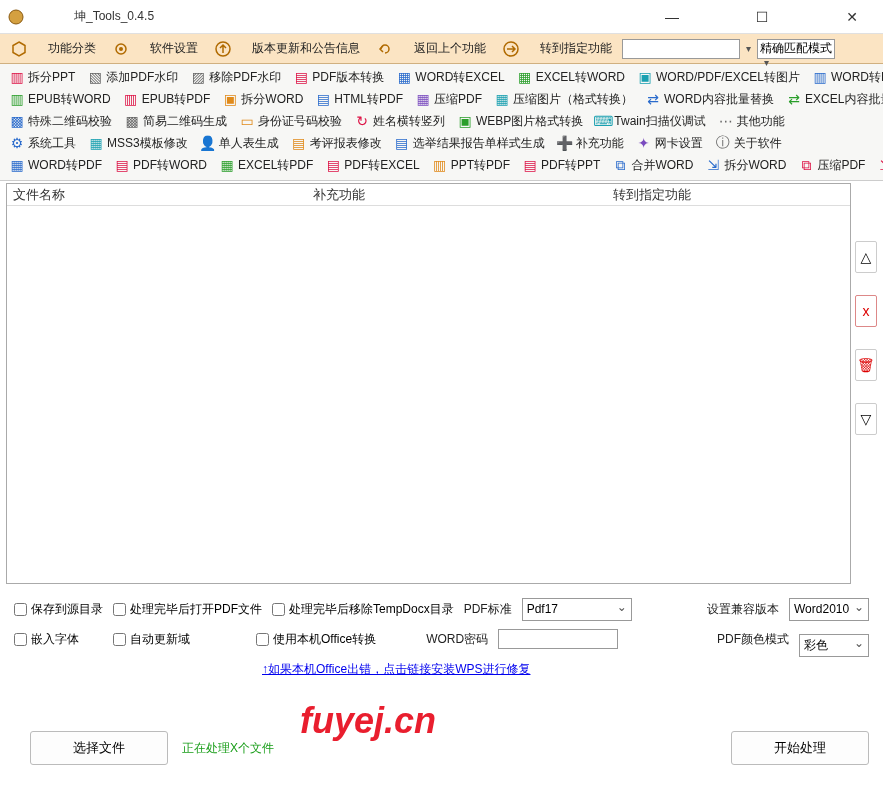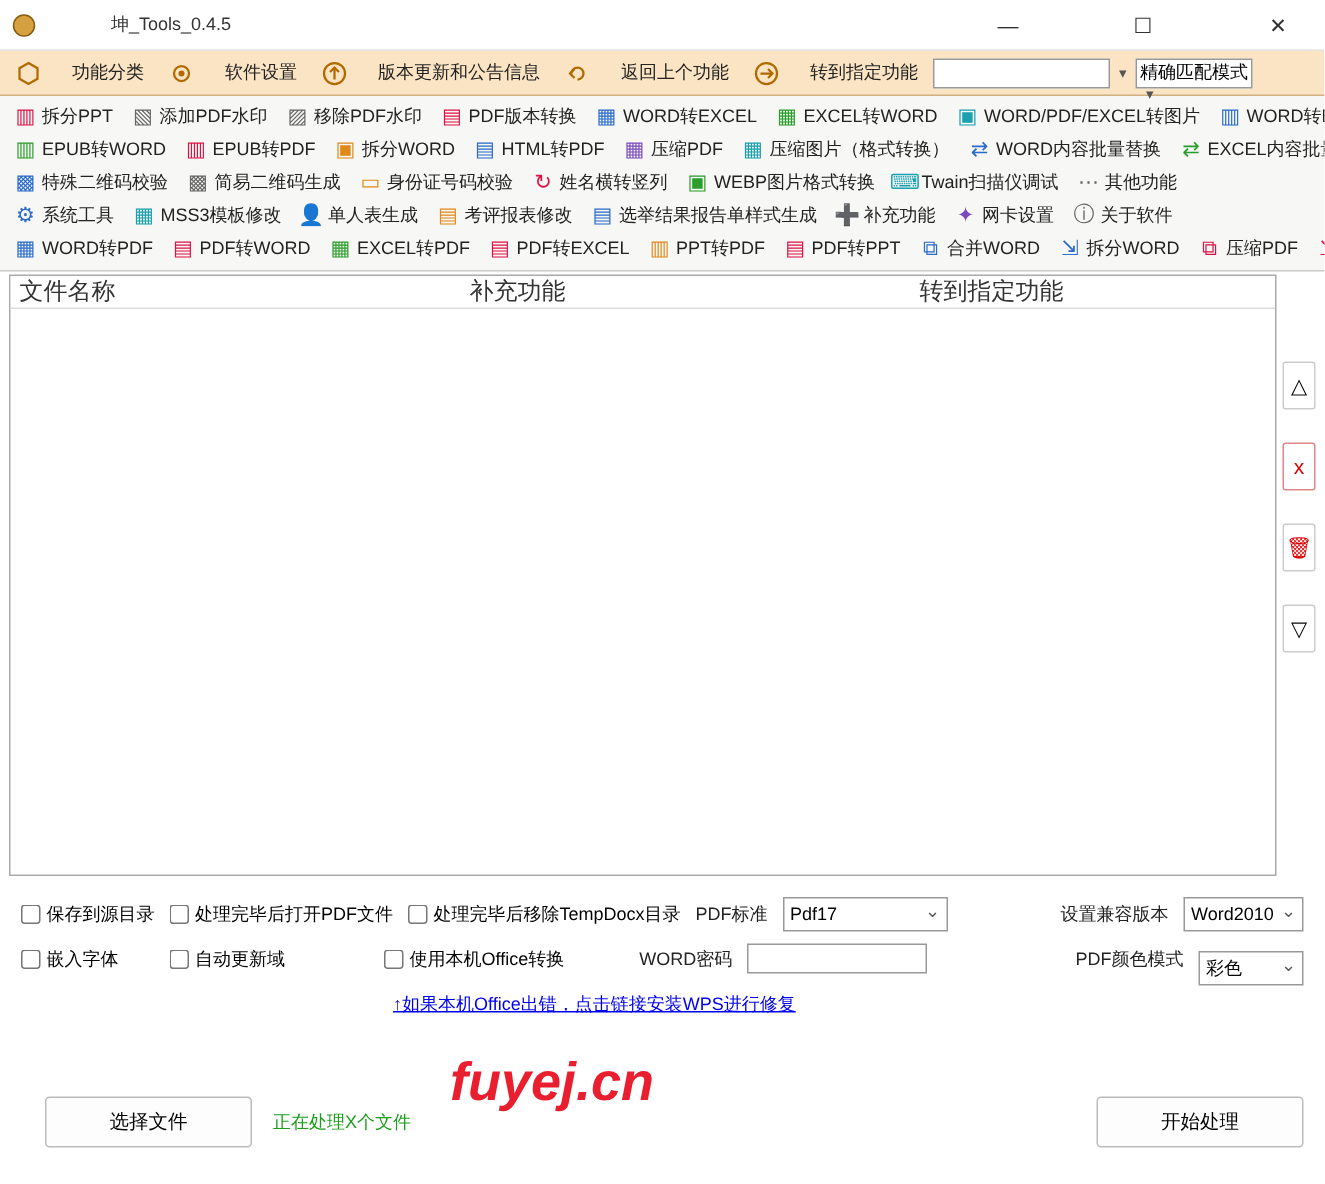--- a/index.html
+++ b/index.html
@@ -15,21 +15,21 @@
 .search-box { height: 20px; width: 118px; background: #fff; border: 1px solid #999; padding: 0 4px; font-size: 12px; }
 .search-box.smaller { width: 118px; }
 .mode-select { height: 20px; background: #fff; border: 1px solid #999; padding: 0 2px; font-size: 12px; display: flex; align-items: flex-start; flex-direction: column; }
 .toolbar-rows { background: #f7f7f5; padding: 2px 4px 4px 4px; border-bottom: 1px solid #ccc; }
 .tool-row { display: flex; flex-wrap: nowrap; align-items: center; gap: 2px; height: 22px; }
 .tool-item { display: flex; align-items: center; gap: 3px; padding: 1px 5px; cursor: pointer; font-size: 12px; color: #222; white-space: nowrap; }
 .tool-item .ico { width: 16px; height: 16px; display: inline-flex; align-items: center; justify-content: center; font-size: 14px; }
 .content-area { display: flex; height: 405px; }
 .table-container { flex: 1; border: 1px solid #aaa; margin: 2px 2px 2px 6px; overflow: hidden; }
 .table-header { display: flex; background: #fff; border-bottom: 1px solid #ddd; height: 22px; align-items: center; }
-.th { padding: 2px 6px; font-size: 16px; color: #333; }
+.th { padding: 2px 6px; font-size: 13px; color: #333; }
 .side-btns { width: 30px; display: flex; flex-direction: column; gap: 22px; padding: 60px 4px 4px 2px; }
 .side-btn { width: 22px; height: 32px; border: 1px solid #ccc; background: #fff; display: flex; align-items: center; justify-content: center; cursor: pointer; font-size: 14px; border-radius: 2px; }
 .options-area { padding: 8px 14px 4px 14px; }
 .opt-row { display: flex; align-items: center; gap: 10px; height: 30px; }
 .chk { display: flex; align-items: center; gap: 4px; cursor: pointer; font-size: 12px; }
 .chk input { width: 13px; height: 13px; }
 .label-txt { font-size: 12px; color: #222; }
 .select-box { height: 23px; border: 1px solid #999; background: #fff; padding: 0 16px 0 4px; font-size: 12px; position: relative; display: inline-flex; align-items: center; min-width: 80px; }
 .select-box::after { content: "⌄"; position: absolute; right: 4px; top: 1px; font-size: 12px; color: #555; }
 .text-input { height: 20px; border: 1px solid #999; background: #fff; padding: 0 4px; font-size: 12px; width: 120px; }

